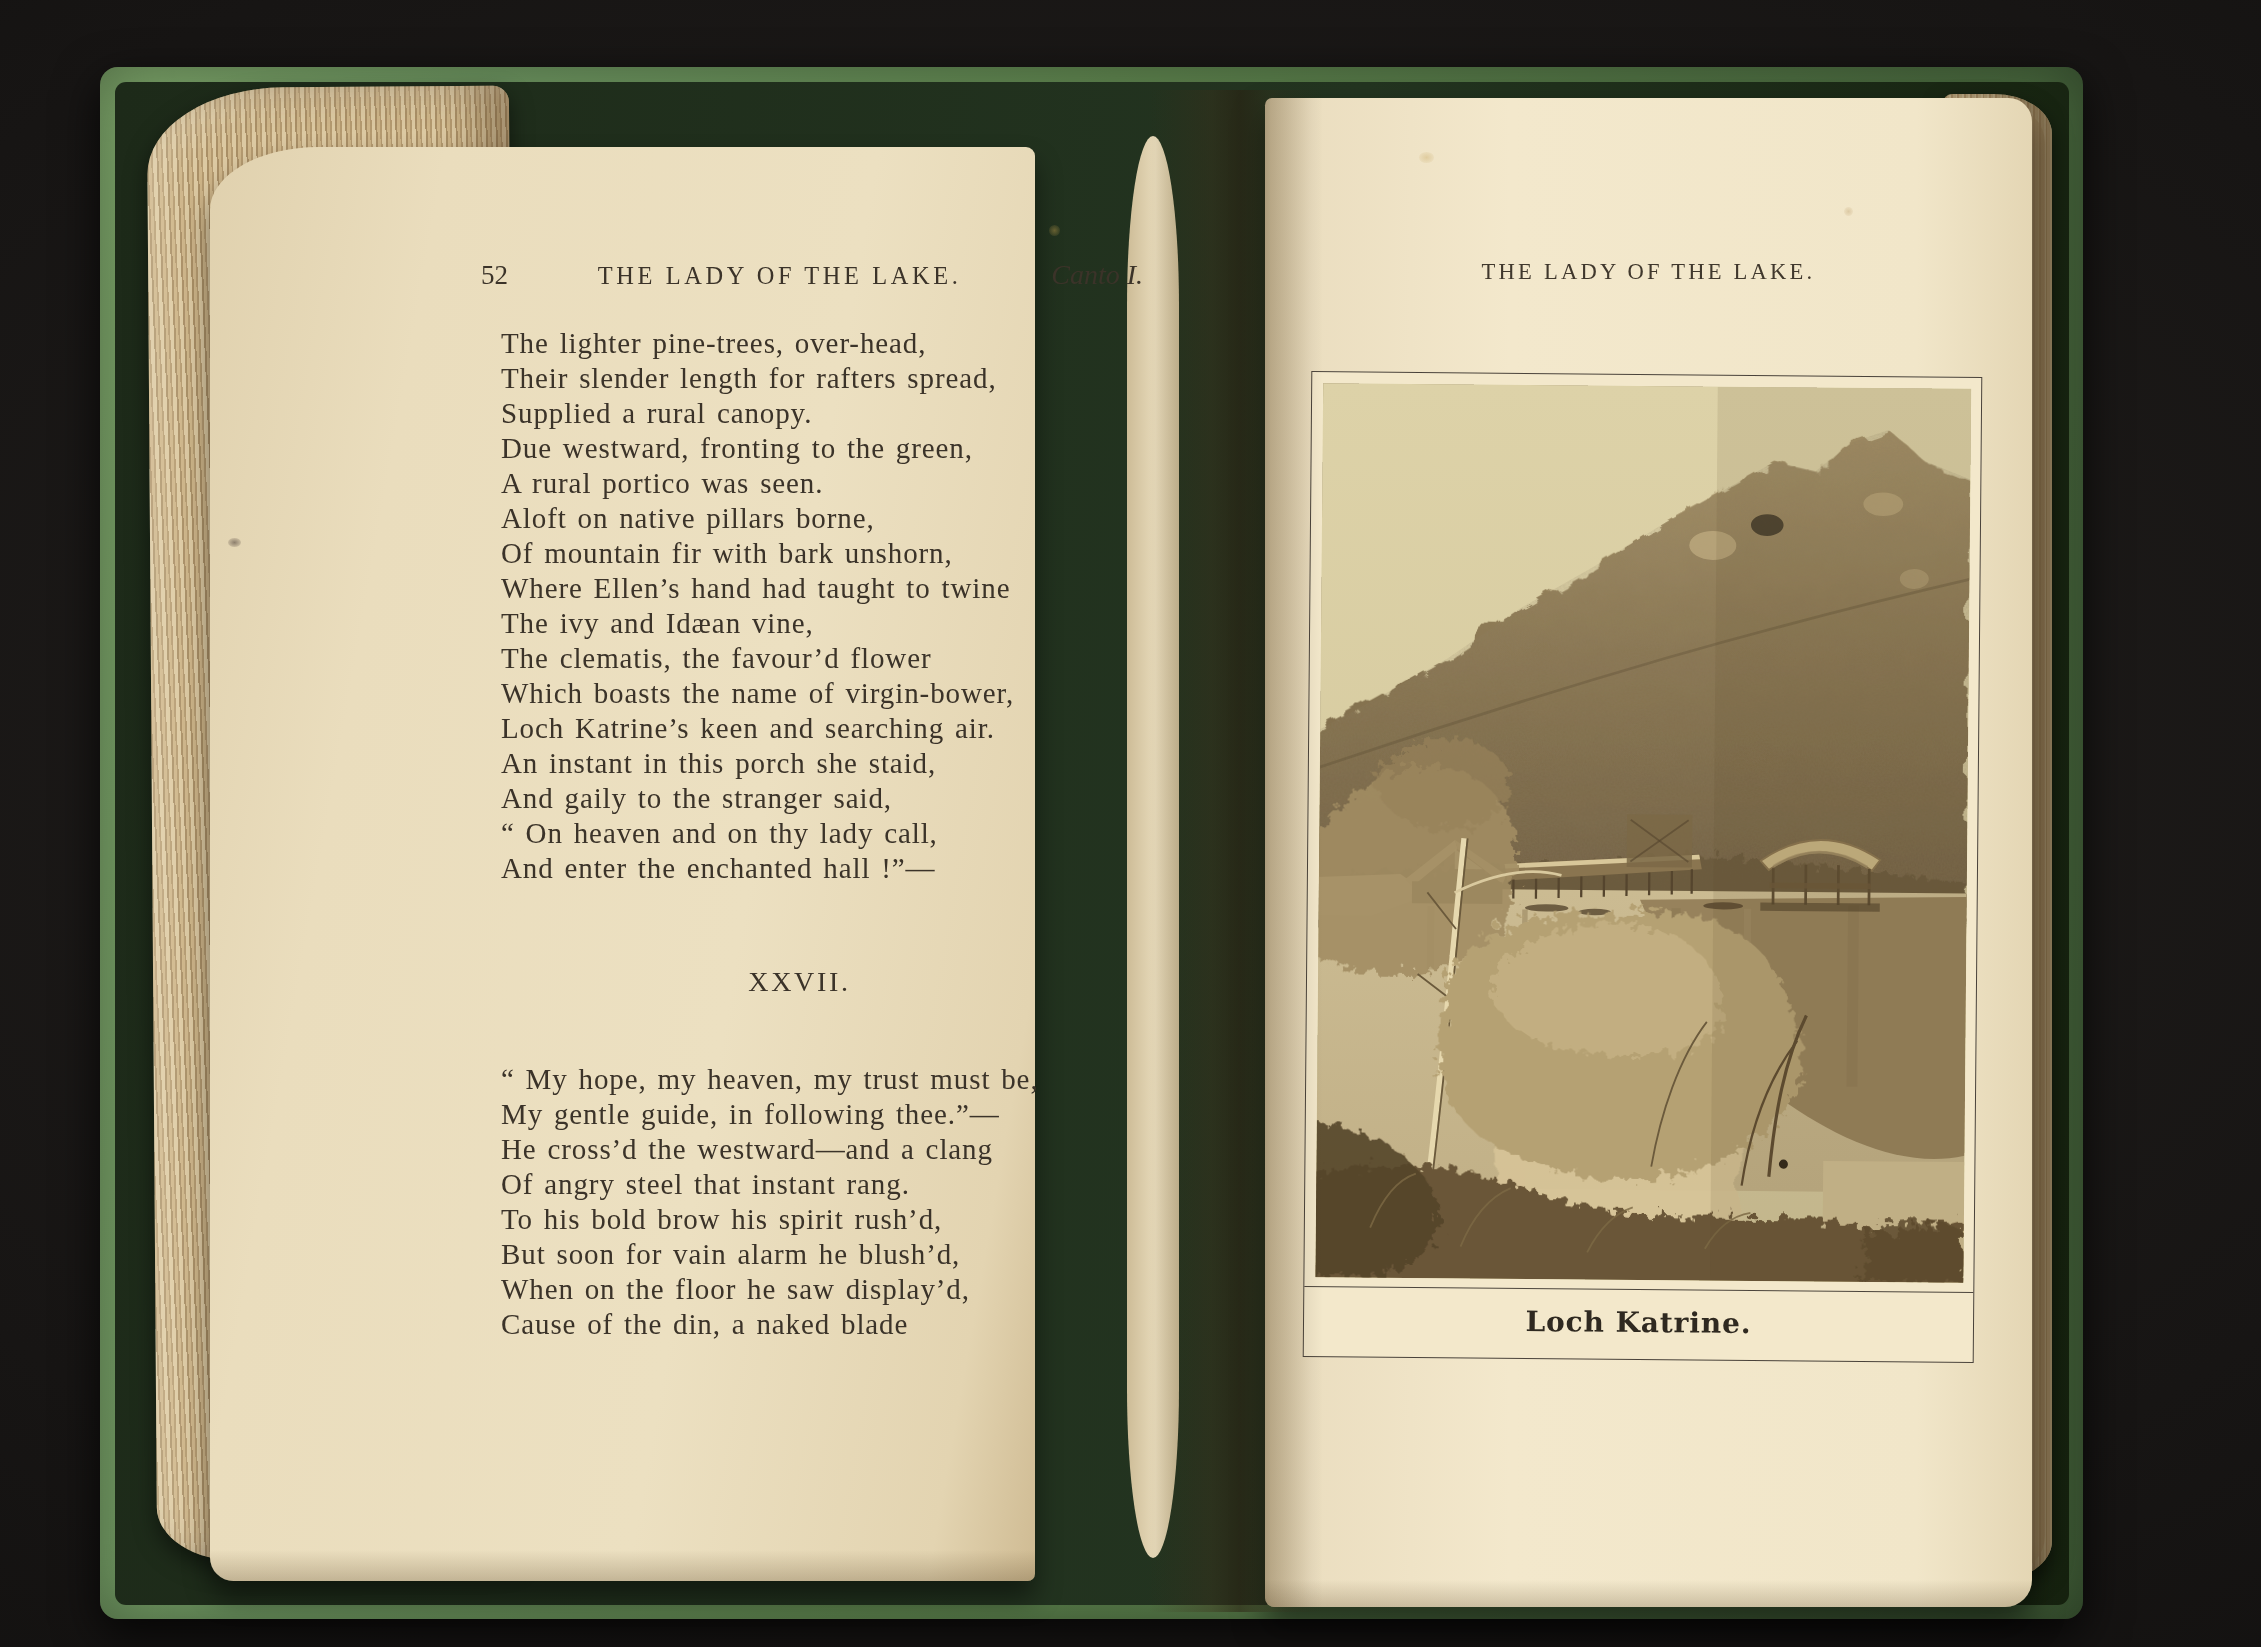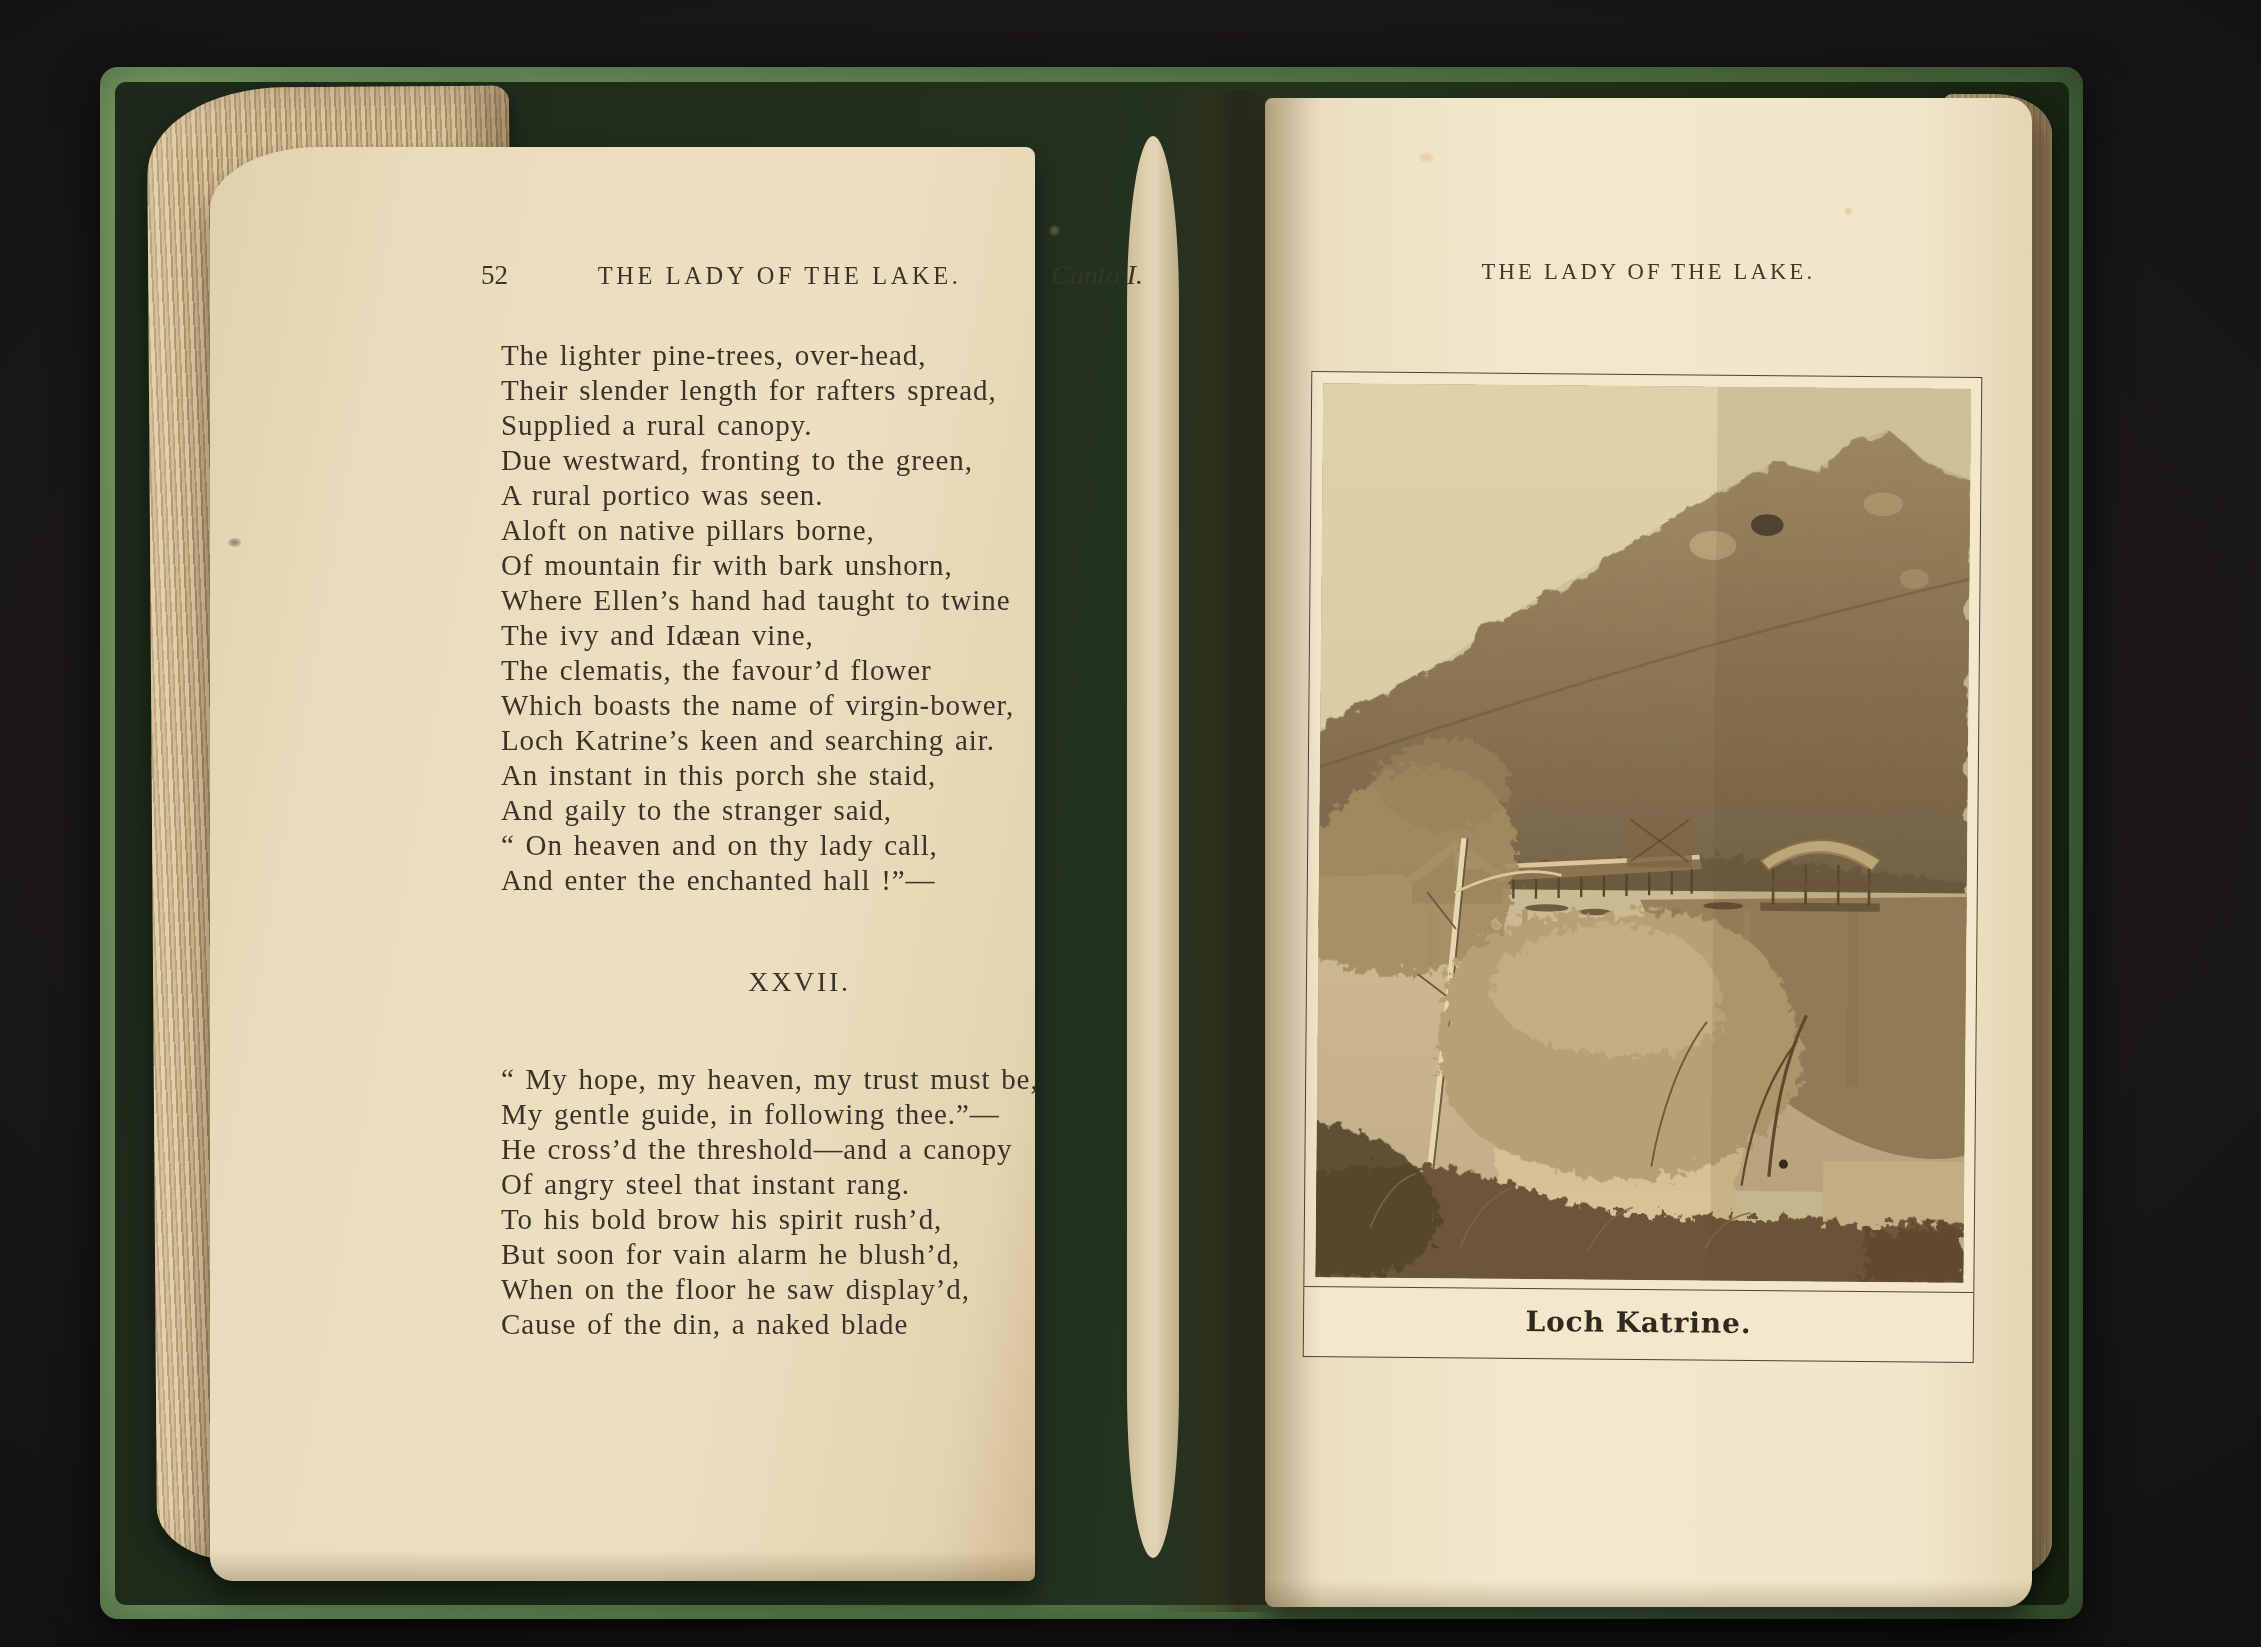--- a/index.html
+++ b/index.html
@@ -46,21 +46,21 @@
     background:linear-gradient(90deg,rgba(61,45,24,0) 0%,rgba(61,45,24,.34) 36%,rgba(43,31,16,.52) 52%,rgba(61,45,24,.22) 70%,rgba(61,45,24,0) 100%);}
   
   .spot{position:absolute;border-radius:50%;pointer-events:none;}
   
   .lp-header{position:absolute;top:112px;left:271px;width:662px;display:flex;align-items:baseline;color:#3b3329;}
   .pageno{font-size:27px;}
   .running-title{flex:1;text-align:center;font-size:24.4px;letter-spacing:3.6px;}
   .canto{font-style:italic;font-size:28px;}
   .poem{position:absolute;left:291px;width:633px;color:#3b3329;font-size:29px;line-height:35px;
         letter-spacing:0.9px;word-spacing:2.7px;}
-  .poem-1{top:179px;margin-top:12px;}
+  .poem-1{top:179px;}
   .stanza-heading{position:absolute;top:819px;left:291px;width:597px;text-align:center;
         font-size:28px;letter-spacing:2.7px;color:#3b3329;}
   .poem-2{top:915px;}
   
   .rp-header{position:absolute;top:161px;left:0;width:100%;text-align:center;
         font-size:22.6px;letter-spacing:3.2px;color:#40382d;}
   .plate{position:absolute;left:42px;top:276px;width:669px;height:984px;border:1.8px solid #49423a;
         background:#f3e8cb;transform:rotate(.5deg);}
   .photo{position:relative;margin:11px auto 0;width:648px;height:894px;overflow:hidden;background:#d9cfa5;
         box-shadow:inset 0 0 36px rgba(96,76,44,.35);}
@@ -103,21 +103,21 @@
         <div class="poem-line">An instant in this porch she staid,</div>
         <div class="poem-line">And gaily to the stranger said,</div>
         <div class="poem-line">“ On heaven and on thy lady call,</div>
         <div class="poem-line">And enter the enchanted hall !”—</div>
       </div>
     <div class="stanza-heading">XXVII.</div>
     <div class="poem poem-2">
 
     <div class="poem-line">“ My hope, my heaven, my trust must be,</div>
         <div class="poem-line">My gentle guide, in following thee.”—</div>
-        <div class="poem-line">He cross’d the threshold—and a canopy</div>
+        <div class="poem-line">He cross’d the westward—and a clang</div>
         <div class="poem-line">Of angry steel that instant rang.</div>
         <div class="poem-line">To his bold brow his spirit rush’d,</div>
         <div class="poem-line">But soon for vain alarm he blush’d,</div>
         <div class="poem-line">When on the floor he saw display’d,</div>
         <div class="poem-line">Cause of the din, a naked blade</div>
       </div>
     <div class="spot" style="left:18px;top:391px;width:12.7px;height:9px;background:radial-gradient(#8d7f6d,rgba(141,127,109,0));"></div>
     <div class="spot" style="left:839px;top:78px;width:11px;height:11px;background:radial-gradient(#cfa84f66,rgba(207,168,79,0));"></div>
   </div>
 

